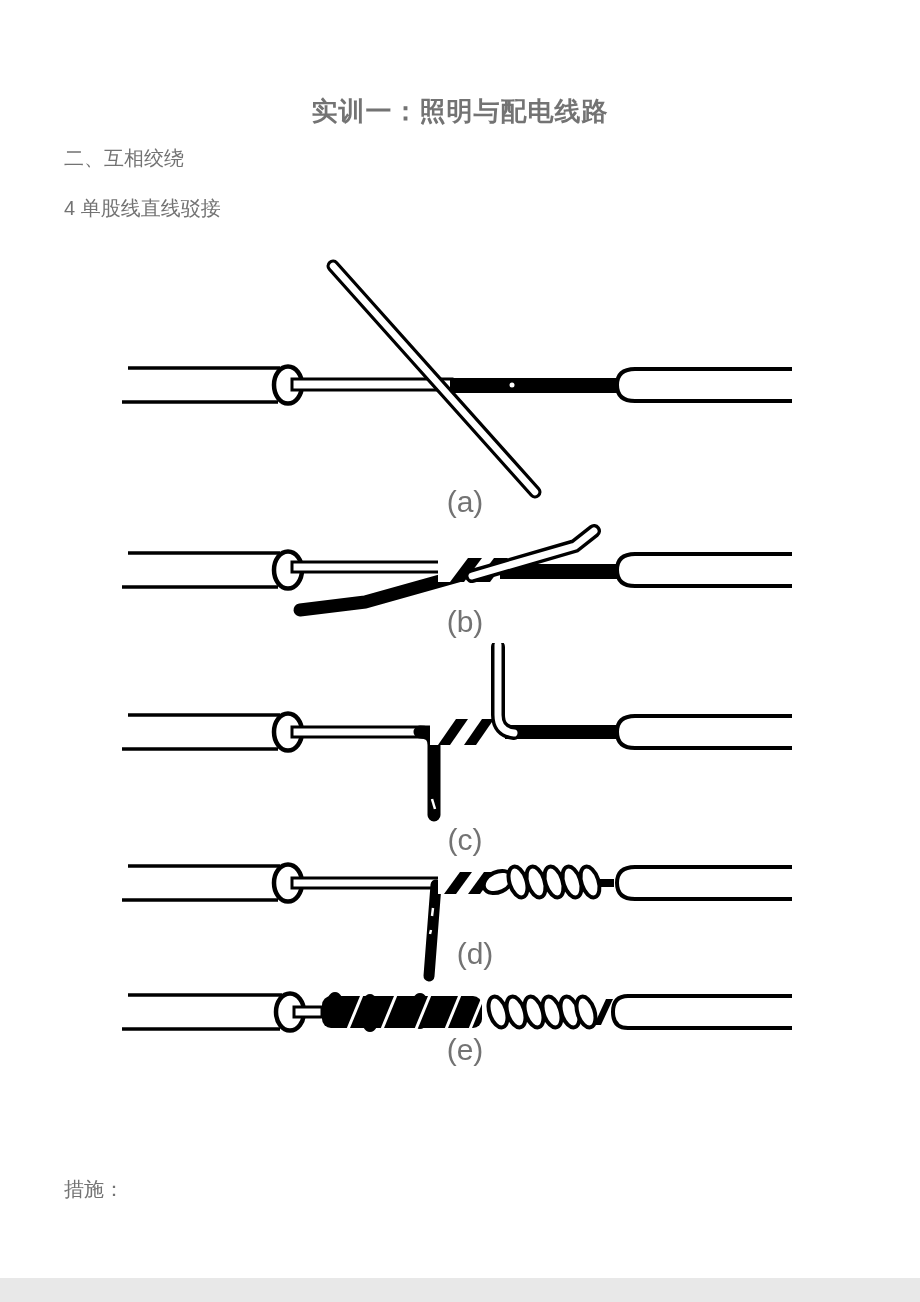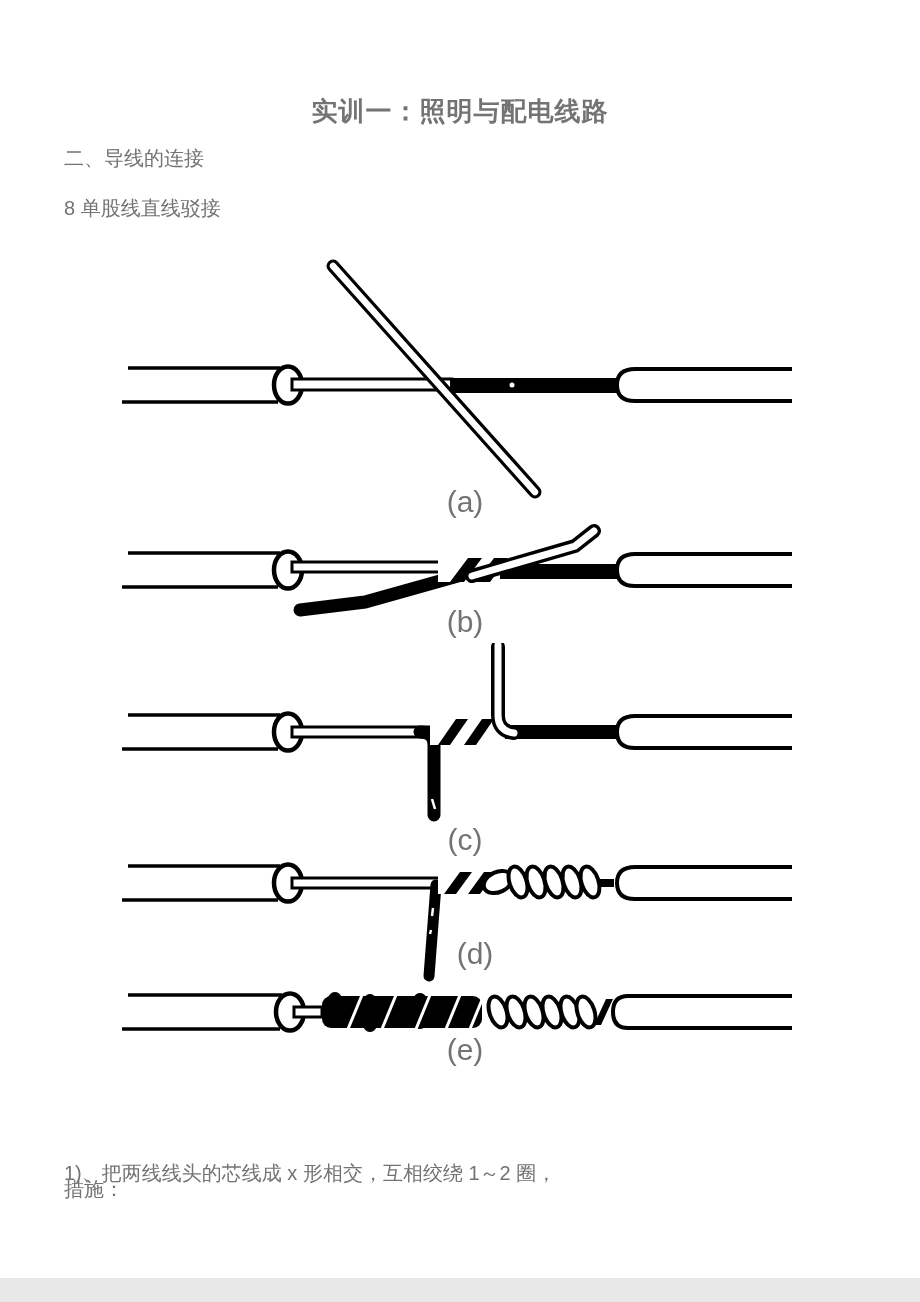--- a/index.html
+++ b/index.html
@@ -40,22 +40,22 @@
   .lab-d{top:936px;left:130px;}
   .lab-e{top:1032px;}
   svg{display:block;}
 </style>
 </head>
 <body>
 
 <div class="page">
 
   <div class="doc-title">实训一：照明与配电线路</div>
-  <div class="body-text sec">二、导线的连接</div>
-  <div class="body-text sub">8 单股线直线驳接</div>
+  <div class="body-text sec">二、互相绞绕</div>
+  <div class="body-text sub">4 单股线直线驳接</div>
 
   <svg class="fig fig-a" width="680" height="250" viewBox="0 0 680 250">
     <g>
       <line x1="8" y1="116" x2="160" y2="116" stroke="#000" stroke-width="3.5"></line>
       <line x1="2" y1="150" x2="158" y2="150" stroke="#000" stroke-width="3.5"></line>
       <ellipse cx="168" cy="133" rx="14" ry="18.5" fill="#fff" stroke="#000" stroke-width="4.5"></ellipse>
       <rect x="172" y="127" width="160" height="11" fill="#fff" stroke="#000" stroke-width="3"></rect>
     </g>
     <g>
       <rect x="330" y="126" width="168" height="15" fill="#000"></rect>
@@ -182,15 +182,14 @@
     </g>
   </svg>
 
   <div class="fig-label lab-a">(a)</div>
   <div class="fig-label lab-b">(b)</div>
   <div class="fig-label lab-c">(c)</div>
   <div class="fig-label lab-d">(d)</div>
   <div class="fig-label lab-e">(e)</div>
 
   <div class="body-text measures">措施：</div>
-  <div class="body-text step1">1)、把两线线头的芯线成 x 形相交，互相绞绕 1～2 圈，</div>
 
 </div>
 
 </body></html>

